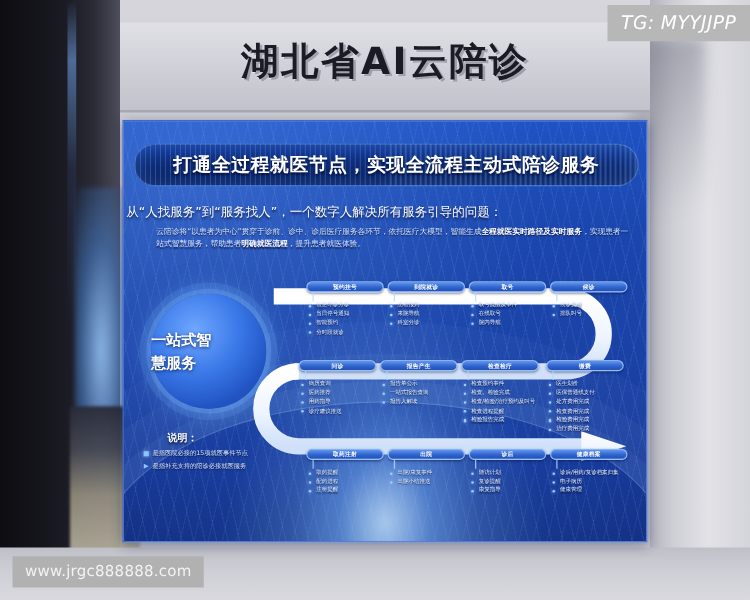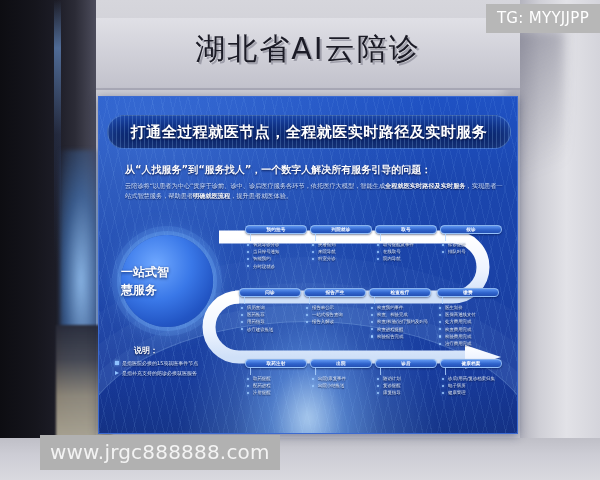--- a/index.html
+++ b/index.html
@@ -59,21 +59,21 @@
   
   .sign-band {
     position: absolute; left: 96px; top: 18px; width: 424px; height: 72px;
     background: linear-gradient(180deg, #e0e0e6 0%, #d2d2da 45%, #c2c2cc 100%);
     border-bottom: 2px solid #a9a9b6;
   }
   .sign-band .sign-title {
     position: absolute; left: 0; right: 0; top: 11px;
     text-align: center;
     font-size: 30px;
-    font-weight: 400;
+    font-weight: 700;
     letter-spacing: 2px;
     color: #1b1b26;
     text-shadow: 2px 2px 0 rgba(120,120,135,.55), 0 1px 0 rgba(255,255,255,.5);
     white-space: nowrap;
   }
 
   
   .screen {
     position: absolute; left: 98px; top: 96px; width: 420px; height: 338px;
     background:
@@ -123,22 +123,22 @@
     position: absolute; inset: 0;
     display: flex; align-items: center; justify-content: center;
     font-size: 15px; font-weight: 700; letter-spacing: .5px;
     color: #ffffff;
     text-shadow: 0 1px 2px rgba(0,10,50,.9);
     white-space: nowrap;
   }
 
   
   .intro-lead {
-    position: absolute; left: 26px; top: 66px; width: 390px;
-    font-size: 10px; font-weight: 700; color: #fdfdff;
+    position: absolute; left: 2px; top: 66px; width: 390px;
+    font-size: 10px; font-weight: 400; color: #fdfdff;
     text-shadow: 0 1px 2px rgba(0,12,55,.85);
     white-space: nowrap;
   }
   .intro-body {
     position: absolute; left: 26px; top: 84px; width: 382px;
     font-size: 6.2px; line-height: 10px; color: #d4e4ff;
     text-shadow: 0 1px 1px rgba(0,10,50,.8);
   }
   .intro-body .hl { color: #ffffff; font-weight: 700; }
 
@@ -223,30 +223,30 @@
 
   
   .tg-tag {
     position: absolute; right: 0; top: 4px;
     background: #b7b7b7;
     color: #ffffff;
     font-size: 15px; font-weight: 400;
     padding: 5px 11px 6px 11px;
     letter-spacing: .3px;
     white-space: nowrap;
+    font-style: italic;
   }
   .wm-bottom {
     position: absolute; left: 10px; bottom: 10px;
     background: #b1b1b1;
     color: #f3f3f3;
-    font-size: 20px; font-weight: 400;
+    font-size: 12px; font-weight: 400;
     padding: 5px 10px 6px 10px;
     letter-spacing: .2px;
     white-space: nowrap;
-    margin-left: 30px;
   }
 </style>
 </head>
 <body>
 
 <div id="stage">
 
   <div class="booth-wall"></div>
   <div class="booth-dark-left"></div>
   <div class="booth-inner-glow"></div>
@@ -258,21 +258,21 @@
   <div class="sign-band">
     <div class="sign-title">湖北省AI云陪诊</div>
   </div>
 
   <div class="screen">
     <div class="gridlines"></div>
     <div class="arcs"></div>
     <div class="centerbeam"></div>
 
     <div class="ribbon">
-      <div class="ribbon-text">打通全过程就医节点，全程就医实时路径及实时服务</div>
+      <div class="ribbon-text">打通全过程就医节点，实现全流程主动式陪诊服务</div>
     </div>
 
     <div class="intro-lead">从“人找服务”到“服务找人”，一个数字人解决所有服务引导的问题：</div>
     <div class="intro-body">
       <span>云陪诊将“以患者为中心”贯穿于诊前、诊中、诊后医疗服务各环节，依托医疗大模型，智能生成</span><span class="hl">全程就医实时路径及实时服务</span><span>，实现患者一站式智慧服务，帮助患者</span><span class="hl">明确就医流程</span><span>，提升患者就医体验。</span>
     </div>
 
     <div class="badge">
       <span>一站式智</span>
       <span>慧服务</span>

